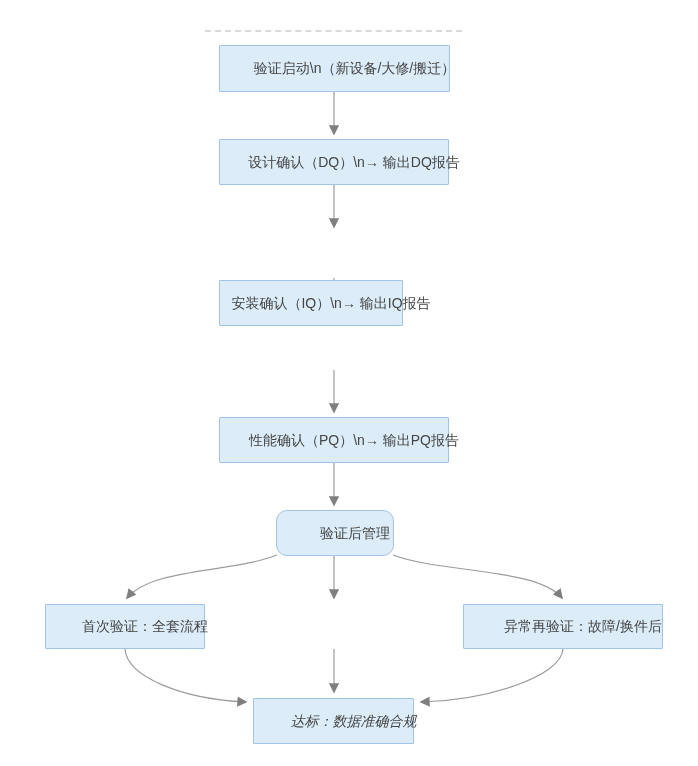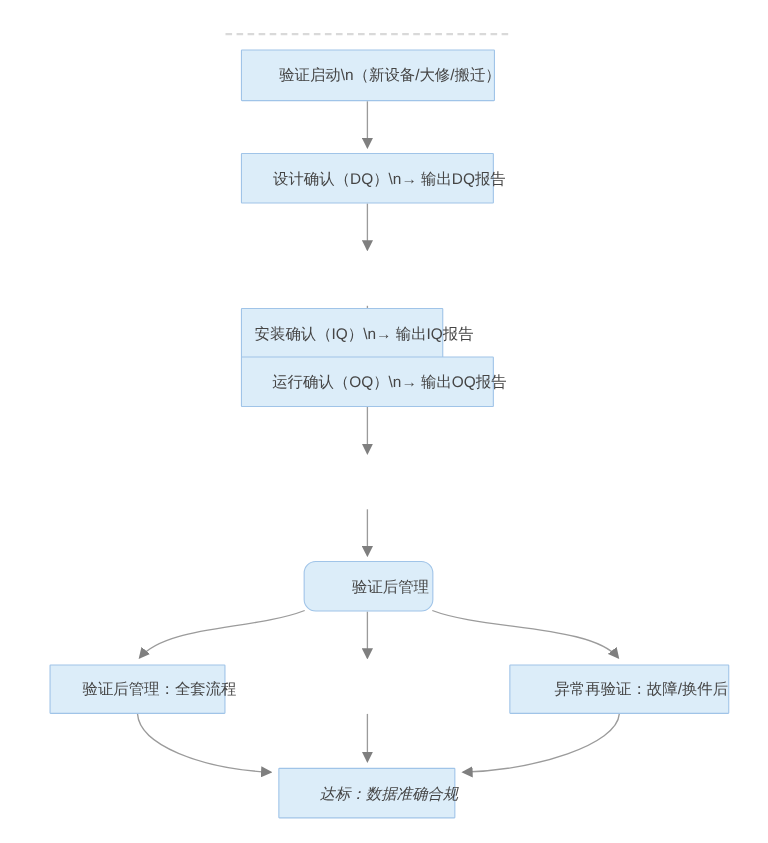--- a/index.html
+++ b/index.html
@@ -66,25 +66,25 @@
     <path class="edge" marker-end="url(#arrow)" d="M334 649 L334 692"></path>
     <path class="edge" marker-end="url(#arrow)" d="M563 649 C 561 677 487 700 421 702"></path>
   </svg>
 
   <div class="node" style="left:219px;top:45px;width:231px;height:47px;">验证启动\n（新设备/大修/搬迁）</div>
 
   <div class="node" style="left:219px;top:139px;width:230px;height:46px;text-align:right;">设计确认（DQ）\n→ 输出DQ报告</div>
 
   <div class="node" style="left:219px;top:232px;width:184px;height:46px;margin-top:48px;">安装确认（IQ）\n→ 输出IQ报告</div>
 
-  <div class="node" style="left:219px;top:324px;width:230px;height:46px;">运行确认（OQ）\n→ 输出OQ报告</div>
 
+  <div class="node" style="left:219px;top:417px;width:230px;height:46px;">性能确认（PQ）\n→ 输出PQ报告</div>
 
   <div class="node" style="left:276px;top:510px;width:118px;height:46px;border-radius:11px;">验证后管理</div>
 
-  <div class="node" style="left:45px;top:604px;width:160px;height:45px;">验证后管理：全套流程</div>
+  <div class="node" style="left:45px;top:604px;width:160px;height:45px;">首次验证：全套流程</div>
 
 
   <div class="node" style="left:463px;top:604px;width:200px;height:45px;">异常再验证：故障/换件后</div>
 
   <div class="node" style="left:253px;top:698px;width:161px;height:46px;font-style:italic;">达标：数据准确合规</div>
 
 </div>
 
 </body></html>

